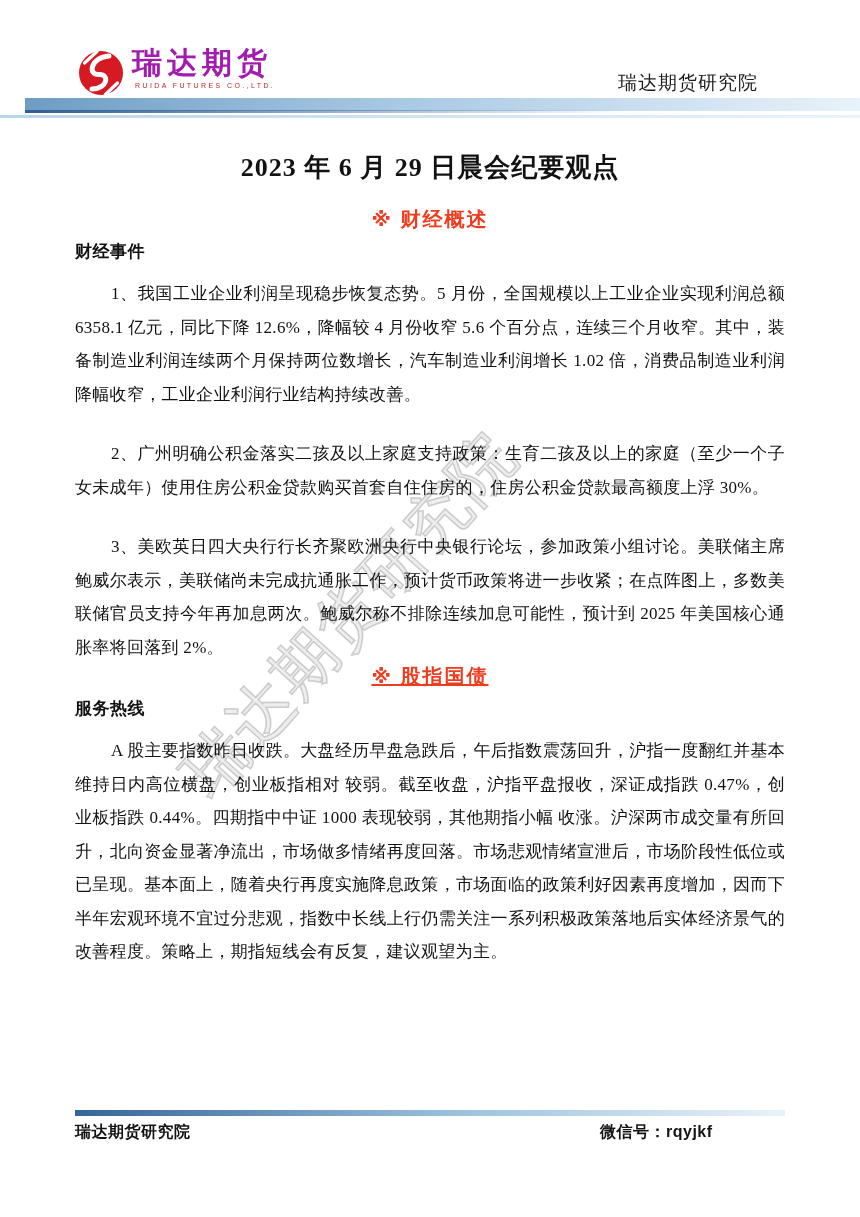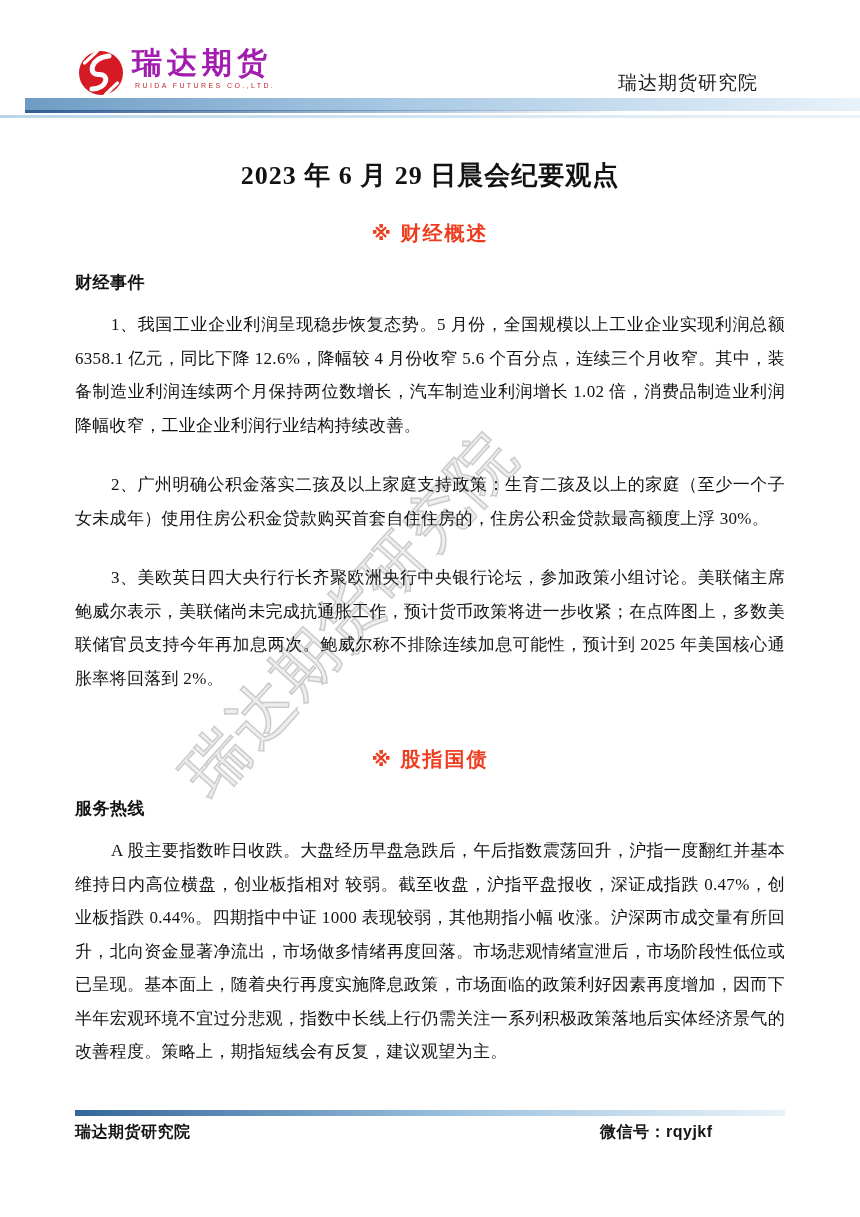--- a/index.html
+++ b/index.html
@@ -49,35 +49,35 @@
   .watermark{
     position:absolute;left:115px;top:583px;width:470px;z-index:0;
     text-align:center;white-space:nowrap;
     font-size:64px;letter-spacing:2px;line-height:64px;
     color:rgba(205,205,205,0.34);
     -webkit-text-stroke:1.5px rgba(178,178,178,0.62);
     transform:rotate(-48deg);
     user-select:none;pointer-events:none;
   }
   
-  .content{position:absolute;top:16px;left:75px;width:710px;z-index:2;}
+  .content{position:absolute;top:8px;left:75px;width:710px;z-index:2;}
   .doc-title{
     margin:143px 0 0;text-align:center;
     font-size:26px;line-height:34px;font-weight:bold;letter-spacing:1px;
   }
   .sec-heading{
     text-align:center;color:var(--red);
     font-family:"Liberation Sans","DejaVu Sans",sans-serif;
     font-size:20px;line-height:24px;font-weight:bold;letter-spacing:2px;
   }
-  .sec-heading.first{margin-top:28px;}
-  .sec-heading.second{margin-top:52px;}
+  .sec-heading.first{margin-top:22px;}
+  .sec-heading.second{text-decoration:underline;}
   .sub-heading{
     font-family:"Liberation Sans","DejaVu Sans",sans-serif;
-    font-size:17px;line-height:19px;font-weight:bold;margin-top:28px;letter-spacing:0.5px;
+    font-size:17px;line-height:19px;font-weight:bold;margin-top:11px;letter-spacing:0.5px;
   }
   p.body-para{
     font-size:17px;line-height:33.5px;
     text-align:justify;text-indent:36px;
     margin:26px 0 0;letter-spacing:0.3px;
   }
   p.body-para.lead{margin-top:16px;}
   
   .footer-bar{
     position:absolute;top:1110px;left:75px;width:710px;height:6px;z-index:2;

